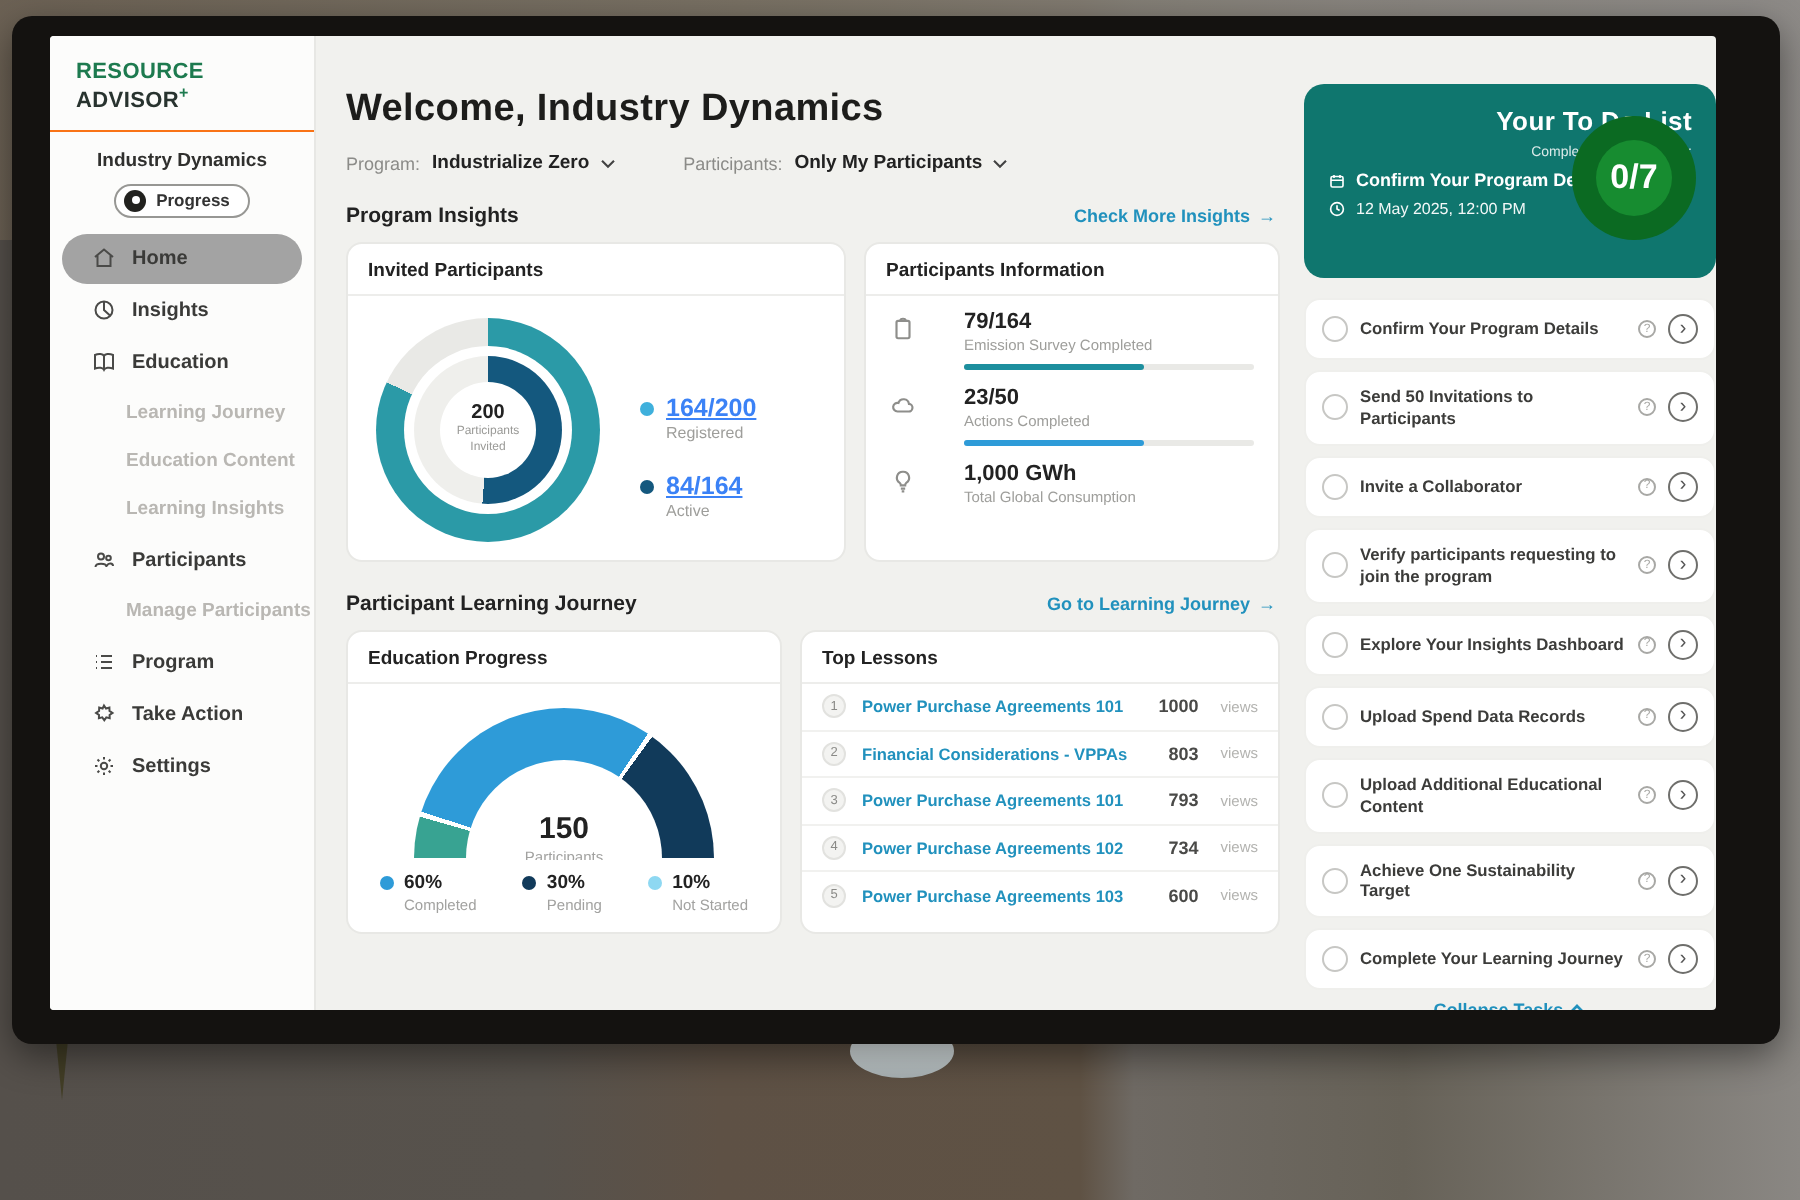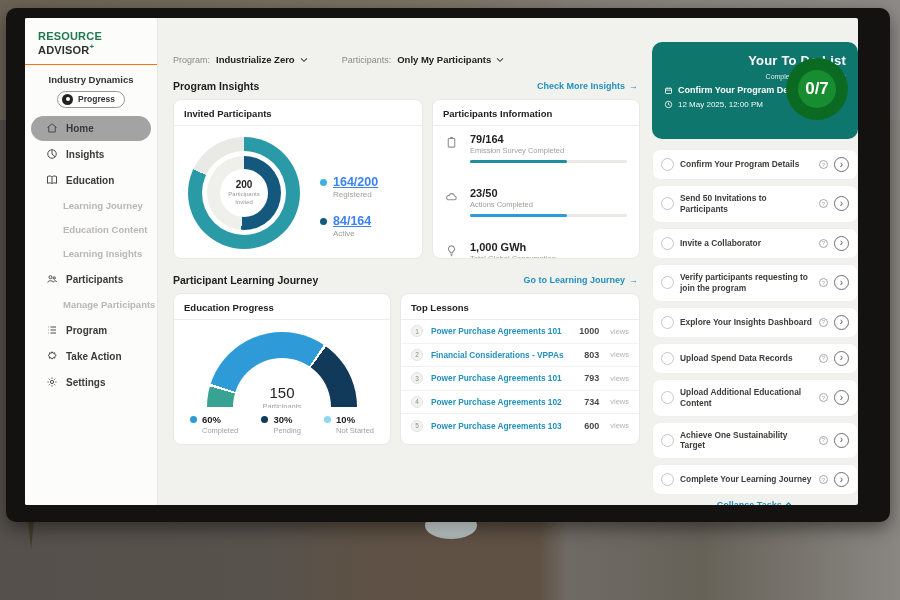--- a/index.html
+++ b/index.html
@@ -74,34 +74,34 @@
   .d-hole .l { font-size:6px; color:#9a9a97; line-height:1.3; margin-top:1px; }
   .donut-legend { position:absolute; left:146px; top:38px; }
   .dl-entry { margin-bottom:15px; }
   .dl-line { display:flex; align-items:center; gap:6px; }
   .dl-dot { width:7px; height:7px; border-radius:50%; }
   .dl-val { font-size:12.5px; font-weight:bold; color:#3b82f6;text-decoration:underline; }
   .dl-lab { font-size:8px; color:#9e9e9b; margin-left:13px; margin-top:1px; }
 
   
   .stats { padding:7px 12px 0; }
-  .stat { display:flex; gap:12px; margin-bottom:24px; }
+  .stat { display:flex; gap:24px; margin-bottom:8px; }
   .stat svg { width:13px; height:13px; stroke:#8e8e8b; margin-top:3px; flex:none; }
   .stat-body { flex:1; }
   .stat-v { font-size:11px; font-weight:bold; color:#222; }
   .stat-l { font-size:7.5px; color:#9e9e9b; margin-top:1px; }
   .bar { height:3px; background:#e9e9e6; border-radius:2px; margin-top:5px; }
   .bar-fill { height:3px; border-radius:2px; }
 
   
   .gauge { position:relative; width:150px; height:76px; margin:12px auto 0; overflow:hidden; }
   .gauge-arc { position:absolute; left:0; top:0; width:150px; height:150px; border-radius:50%; }
   .gauge-hole { position:absolute; left:26px; top:26px; width:98px; height:98px; border-radius:50%; background:#fff;
     text-align:center; padding-top:26px; }
-  .gauge-hole .v { font-size:15px; font-weight:normal; color:#222; }
+  .gauge-hole .v { font-size:15px; font-weight:bold; color:#222; }
   .gauge-hole .l { font-size:7.5px; color:#a2a2a0; margin-top:1px; }
   .gauge-legend { display:flex; justify-content:space-between; padding:6px 16px 0; }
   .gl-entry .top { display:flex; align-items:center; gap:5px; }
   .gl-dot { width:7px; height:7px; border-radius:50%; }
   .gl-val { font-size:9.5px; font-weight:bold; color:#222; }
   .gl-lab { font-size:7.5px; color:#a2a2a0; margin-left:12px; margin-top:1px; }
 
   
   .lesson-row { display:flex; align-items:center; gap:8px; padding:0 10px; height:23.5px; border-bottom:1px solid #f1f1ef; }
   .lesson-row:last-child { border-bottom:none; }
@@ -213,20 +213,21 @@
             <svg viewBox="0 0 24 24" fill="none" stroke-width="2">
                 <circle cx="12" cy="12" r="3.2"></circle>
                 <path d="M12 3 v2.5 M12 18.5 V21 M3 12 h2.5 M18.5 12 H21 M5.5 5.5 l1.8 1.8 M16.7 16.7 l1.8 1.8 M18.5 5.5 l-1.8 1.8 M7.3 16.7 l-1.8 1.8"></path>
               </svg>
             <span>Settings</span>
           </div>
         </div>
       </div>
 
       <div class="main">
+        <div class="welcome">Welcome, Industry Dynamics</div>
 
         <div class="filters">
           <span class="f-label">Program:</span>
           <span class="f-value">
             <span>Industrialize Zero</span>
             <svg class="chev" viewBox="0 0 12 8">
                 <path d="M1.5 1.5 L6 6 L10.5 1.5"></path>
               </svg>
           </span>
           <span class="f-gap"></span>

